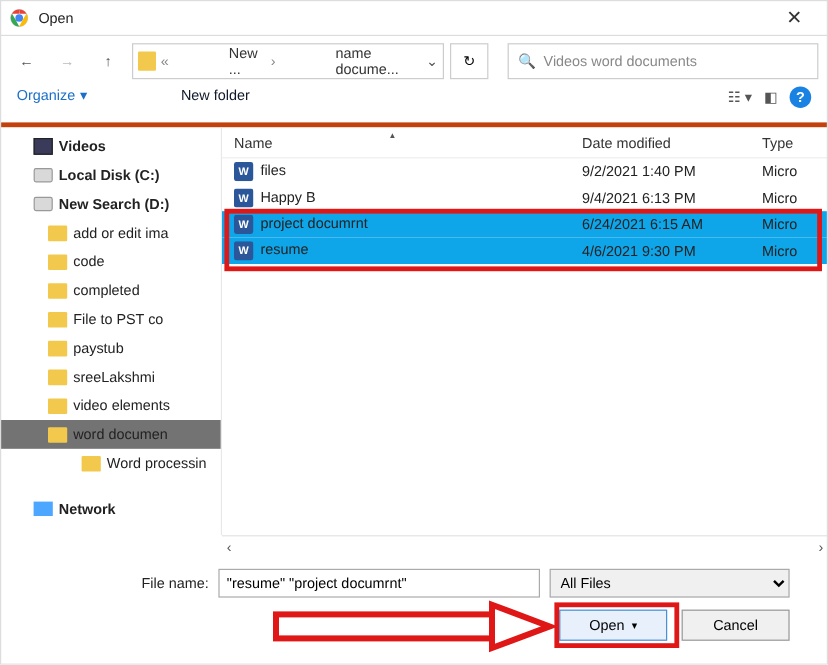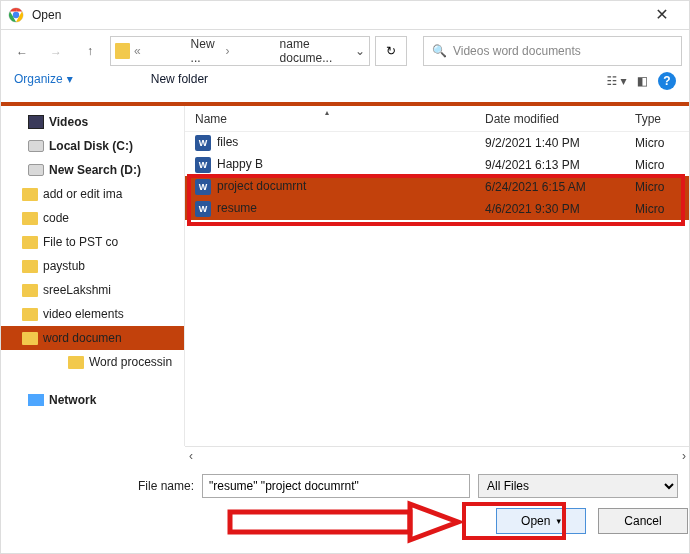--- a/index.html
+++ b/index.html
@@ -24,48 +24,48 @@
 .toolbar { height: 34px; display: flex; align-items: flex-start; padding: 0 14px; gap: 30px; border-bottom: 4px solid #c2410c; }
 .toolbar .org { color: #1a6fc9; display: flex; align-items: center; gap: 4px; }
 .toolbar .newf { color: #0f172a; padding-left: 48px; }
 .toolbar .right { margin-left: auto; display: flex; align-items: center; gap: 10px; color: #555; }
 .help-icon { width: 18px; height: 18px; border-radius: 50%; background: #1a82e2; color: #fff; display: flex; align-items: center; justify-content: center; font-weight: bold; font-size: 12px; }
 
 .body { display: flex; height: 340px; position: relative; }
 .tree { width: 185px; overflow: hidden; border-right: 1px solid #e8e8e8; padding-top: 4px; }
 .tree .node { height: 24px; display: flex; align-items: center; gap: 5px; padding-left: 8px; white-space: nowrap; overflow: hidden; color: #222; }
 .tree .lvl1 { padding-left: 28px; font-weight: bold; }
-.tree .lvl2 { padding-left: 22px; }
+.tree .lvl2 { padding-left: 40px; }
 .tree .lvl3 { padding-left: 68px; }
-.tree .sel { background: #c2410c; }
+.tree .sel { background: #737373; }
 .folderglyph { width: 16px; height: 13px; background: #f2c94c; border-radius: 1px; display: inline-block; }
 .diskglyph { width: 16px; height: 12px; background: #d9d9d9; border: 1px solid #999; border-radius: 2px; display: inline-block; }
 .videoglyph { width: 16px; height: 14px; background: #3a3a5a; border: 1px solid #222; display: inline-block; }
 .netglyph { width: 16px; height: 12px; background: #4da6ff; display: inline-block; }
 
 .filepane { flex: 1; display: flex; flex-direction: column; overflow: hidden; }
 .headers { display: flex; height: 26px; align-items: center; border-bottom: 1px solid #eee; color: #333; position: relative; }
 .headers .col { padding-left: 10px; }
 .col-name { flex: 0 0 290px; }
 .col-date { flex: 0 0 150px; }
 .col-type { flex: 1; }
 .sort-caret { position: absolute; left: 140px; top: 2px; font-size: 8px; color: #555; }
 
 .filelist { position: relative; }
 .filerow { display: flex; height: 22px; align-items: center; color: #222; }
 .filerow .cell { padding-left: 10px; white-space: nowrap; overflow: hidden; }
-.filerow.selected { background: #c2410c; }
+.filerow.selected { background: #0ea5e9; }
 .wordicon { width: 16px; height: 16px; background: #2b579a; color: #fff; font-size: 9px; font-weight: bold; display: inline-flex; align-items: center; justify-content: center; margin-right: 6px; border-radius: 2px; }
 
 .sel-overlay { position: absolute; border: 4px solid #e01717; pointer-events: none; }
 
 .hscroll { height: 18px; border-top: 1px solid #e3e3e3; display: flex; align-items: center; padding: 0 4px; color: #555; margin-left: 185px; }
 .hscroll .track { flex: 1; }
 
-.bottom { padding: 10px 2px 14px 14px; display: flex; flex-direction: column; gap: 10px; position: relative; }
+.bottom { padding: 10px 32px 14px 14px; display: flex; flex-direction: column; gap: 10px; position: relative; }
 .fnrow { display: flex; align-items: center; gap: 8px; }
 .fnrow .lbl { width: 180px; text-align: right; color: #222; }
 .fnrow input { flex: 0 0 268px; height: 24px; border: 1px solid #aaa; padding: 0 6px; }
 .fnrow select { flex: 0 0 200px; height: 24px; border: 1px solid #aaa; background: #f0f0f0; padding: 0 4px; }
 .btnrow { display: flex; justify-content: flex-end; gap: 12px; align-items: center; }
 .btn { width: 90px; height: 26px; border: 1px solid #999; background: #f0f0f0; display: flex; align-items: center; justify-content: center; }
 .btn.default { border: 1px solid #4a90d9; background: #e7f0fb; position: relative; }
 .open-overlay { position: absolute; border: 4px solid #e01717; pointer-events: none; }
 
 .arrow { position: absolute; pointer-events: none; }
@@ -140,20 +140,24 @@
       <div class="node lvl2">
         <span class="folderglyph"></span>
         <span>add or edit ima</span>
       </div>
       <div class="node lvl2">
         <span class="folderglyph"></span>
         <span>code</span>
       </div>
       <div class="node lvl2">
         <span class="folderglyph"></span>
+        <span>completed</span>
+      </div>
+      <div class="node lvl2">
+        <span class="folderglyph"></span>
         <span>File to PST co</span>
       </div>
       <div class="node lvl2">
         <span class="folderglyph"></span>
         <span>paystub</span>
       </div>
       <div class="node lvl2">
         <span class="folderglyph"></span>
         <span>sreeLakshmi</span>
       </div>

